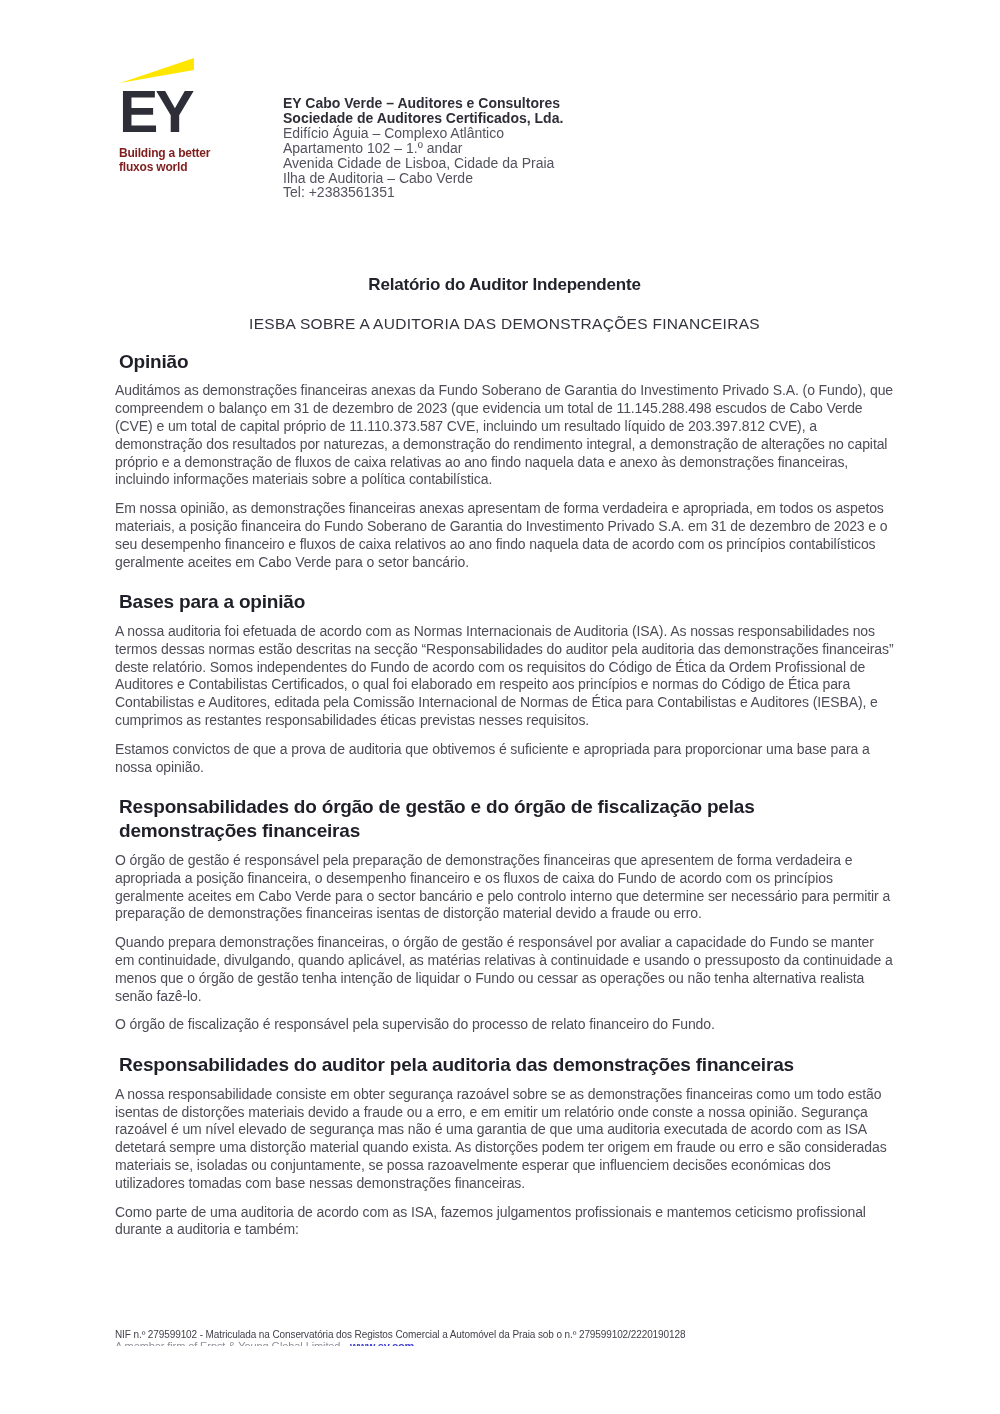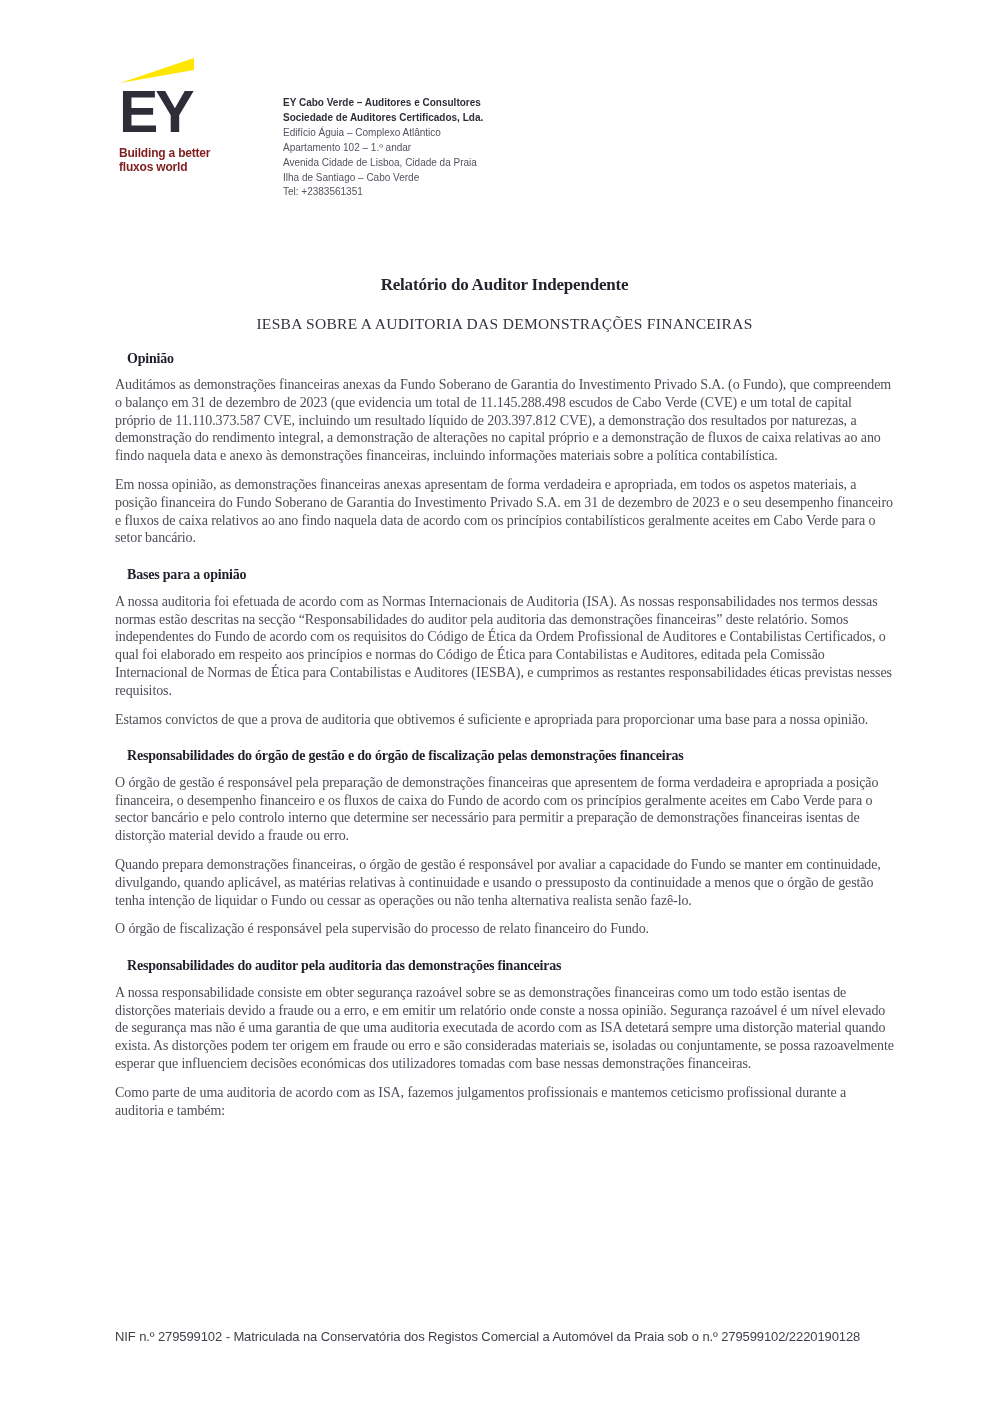--- a/index.html
+++ b/index.html
@@ -30,69 +30,68 @@
     color: #7f1d1d;
     line-height: 1.18;
     letter-spacing: -0.2px;
   }
 
   
   .letterhead-text {
     position: absolute;
     left: 283px;
     top: 96px;
-    font-size: 10px;
+    font-size: 14px;
     line-height: 14.9px;
     color: #53535f;
   }
   .letterhead-text .bold { font-weight: bold; color: #2e2e38; }
 
   
   .content {
     position: absolute;
     left: 115px;
     top: 276px;
     width: 779px;
     color: #4d4d57;
     font-size: 14px;
     line-height: 17.8px;
     letter-spacing: -0.1px;
-    font-family: Liberation Serif, serif;
   }
   .doc-title {
     text-align: center;
     font-weight: bold;
     font-size: 17px;
     color: #23232d;
     margin: 0 0 21px 0;
     letter-spacing: -0.2px;
   }
   .doc-subtitle {
     text-align: center;
     font-size: 15.5px;
     font-weight: normal;
     color: #33333d;
     margin: 0 0 17px 0;
     letter-spacing: 0.3px;
   }
   .section-heading {
-    font-size: 14px;
+    font-size: 19px;
     font-weight: bold;
     color: #1f1f29;
-    margin: 19px 0 9px 12px;
+    margin: 19px 0 9px 4px;
     letter-spacing: -0.2px;
     line-height: 1.25;
   }
   .section:first-of-type .section-heading { margin-top: 0; }
   .content p { margin: 0 0 11px 0; }
 
   
   .footer { position: absolute; left: 115px; top: 1329px; width: 780px; }
   .footer-reg {
-    font-size: 13px;
+    font-size: 10px;
     color: #3f3f49;
     letter-spacing: -0.1px;
     margin-bottom: 0;
   }
   .footer-member { font-size: 11px; color: #90909a; letter-spacing: -0.1px; }
   .footer-member a {
     color: #3e3ed2;
     font-weight: bold;
     text-decoration: underline;
   }
@@ -112,21 +111,21 @@
       <div>fluxos world</div>
     </div>
   </div>
 
   <div class="letterhead-text">
     <div class="bold">EY Cabo Verde – Auditores e Consultores</div>
     <div class="bold">Sociedade de Auditores Certificados, Lda.</div>
     <div>Edifício Águia – Complexo Atlântico</div>
     <div>Apartamento 102 – 1.º andar</div>
     <div>Avenida Cidade de Lisboa, Cidade da Praia</div>
-    <div>Ilha de Santiago – Cabo Verde</div>
+    <div>Ilha de Auditoria – Cabo Verde</div>
     <div>Tel: +2383561351</div>
   </div>
 
   <div class="content">
     <div class="doc-title">Relatório do Auditor Independente</div>
     <div class="doc-subtitle">IESBA SOBRE A AUDITORIA DAS DEMONSTRAÇÕES FINANCEIRAS</div>
 
     <section class="section">
       <h3 class="section-heading">Opinião</h3>
       <p>Auditámos as demonstrações financeiras anexas da Fundo Soberano de Garantia do Investimento Privado S.A. (o Fundo), que compreendem o balanço em 31 de dezembro de 2023 (que evidencia um total de 11.145.288.498 escudos de Cabo Verde (CVE) e um total de capital próprio de 11.110.373.587 CVE, incluindo um resultado líquido de 203.397.812 CVE), a demonstração dos resultados por naturezas, a demonstração do rendimento integral, a demonstração de alterações no capital próprio e a demonstração de fluxos de caixa relativas ao ano findo naquela data e anexo às demonstrações financeiras, incluindo informações materiais sobre a política contabilística.</p>

